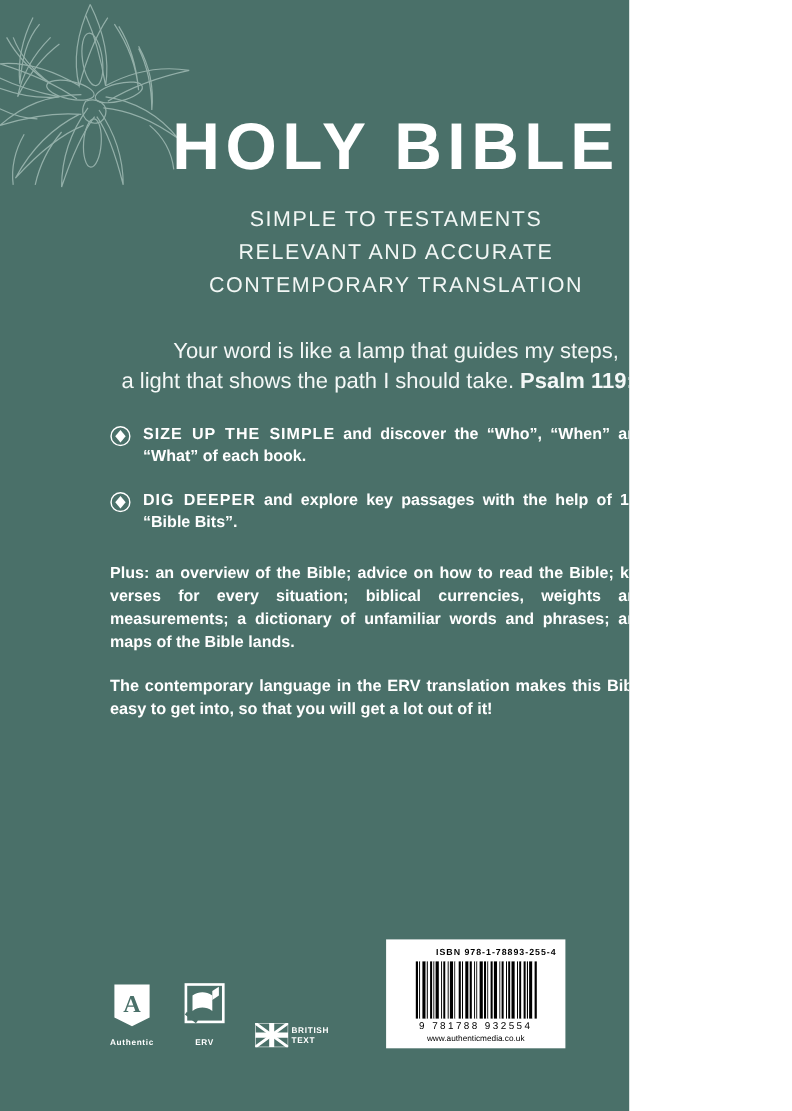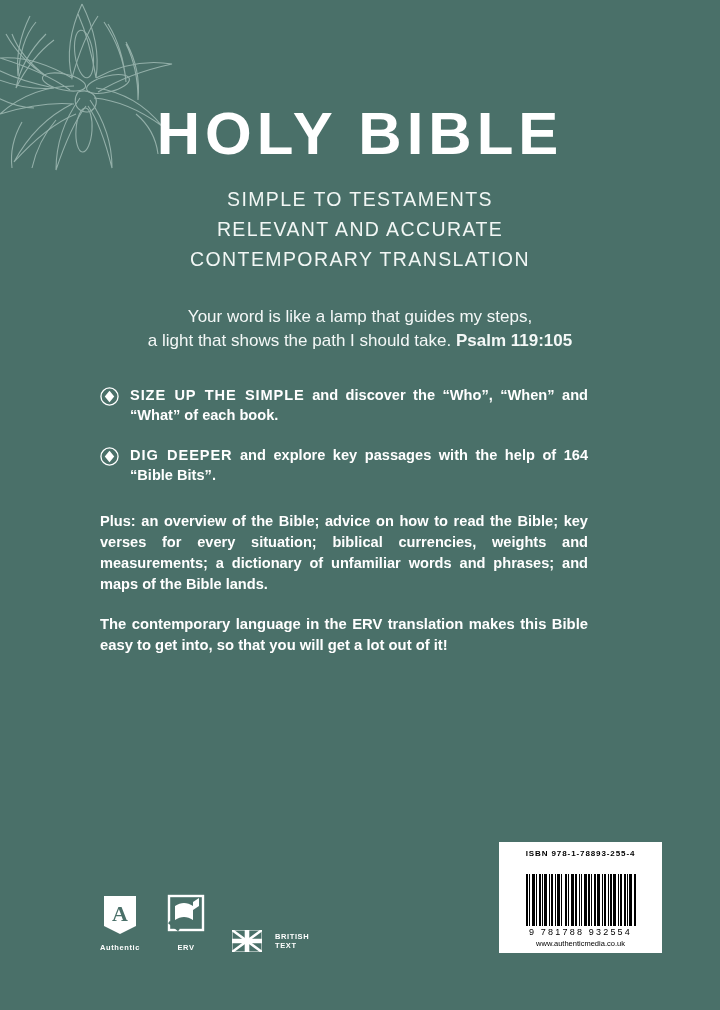--- a/index.html
+++ b/index.html
@@ -4,21 +4,21 @@
 <style>
   * { box-sizing: border-box; margin: 0; padding: 0; }
   html, body {
     width: 720px;
     height: 1010px;
     background: #ffffff;
     font-family: "Liberation Sans", sans-serif;
   }
   .cover {
     position: relative;
-    width: 720px;
+    width: 572px;
     height: 1010px;
     background: #4a7069;
     overflow: hidden;
     color: #ffffff;
   }
 
   
   .floral {
     position: absolute;
     top: -6px;
@@ -47,21 +47,21 @@
   .subtitle-group {
     margin-top: 20px;
     font-size: 19.5px;
     letter-spacing: 1.4px;
     line-height: 1.55;
     font-weight: 400;
     color: #f2f7f5;
   }
   .verse {
     margin-top: 30px;
-    font-size: 17px;
+    font-size: 20px;
     line-height: 1.42;
     color: #f4f8f7;
   }
   .verse b { font-weight: 700; }
 
   
   .body-wrap {
     position: absolute;
     top: 362px;
     left: 100px;
@@ -139,22 +139,22 @@
     bottom: 57px;
     width: 163px;
     background: #ffffff;
     padding: 7px 8px 5px 8px;
   }
   .isbn-text {
     color: #000000;
     font-size: 8px;
     font-weight: 700;
     letter-spacing: 0.9px;
-    text-align: center;
-    margin-bottom: 16px;
+    text-align: right;
+    margin-bottom: 4px;
     font-family: "Liberation Sans", sans-serif;
   }
   .bars {
     height: 52px;
     display: flex;
     align-items: stretch;
     gap: 0;
     justify-content: center;
   }
   .bars span { display: block; background: #000; }
@@ -258,21 +258,21 @@
     <div class="logo">
       <svg width="40" height="42" viewBox="0 0 40 42">
         <rect x="3" y="2" width="34" height="34" fill="none" stroke="#ffffff" stroke-width="2.4"></rect>
         <path d="M9 12 c6 -4 12 -4 18 0 v14 c-6 -4 -12 -4 -18 0 Z" fill="#ffffff"></path>
         <path d="M27 8 l6 -4 v8 l-6 4 Z" fill="#ffffff"></path>
         <path d="M3 28 l10 8" stroke="#4a7069" stroke-width="3" fill="none"></path>
       </svg>
       <div class="logo-caption">ERV</div>
     </div>
 
-    <div class="logo" style="display:flex;align-items:center;gap:13px;">
+    <div class="logo" style="display:flex;align-items:center;gap:3px;">
       <svg width="30" height="22" viewBox="0 0 30 22">
         <rect x="0" y="0" width="30" height="22" fill="none" stroke="#ffffff" stroke-width="1"></rect>
         <path d="M0 0 L30 22 M30 0 L0 22" stroke="#ffffff" stroke-width="2.6"></path>
         <path d="M15 0 V22 M0 11 H30" stroke="#ffffff" stroke-width="4.6"></path>
       </svg>
       <div class="logo-caption two-line" style="text-align:left;margin-top:0;">
         <div>BRITISH</div>
         <div>TEXT</div>
       </div>
     </div>

